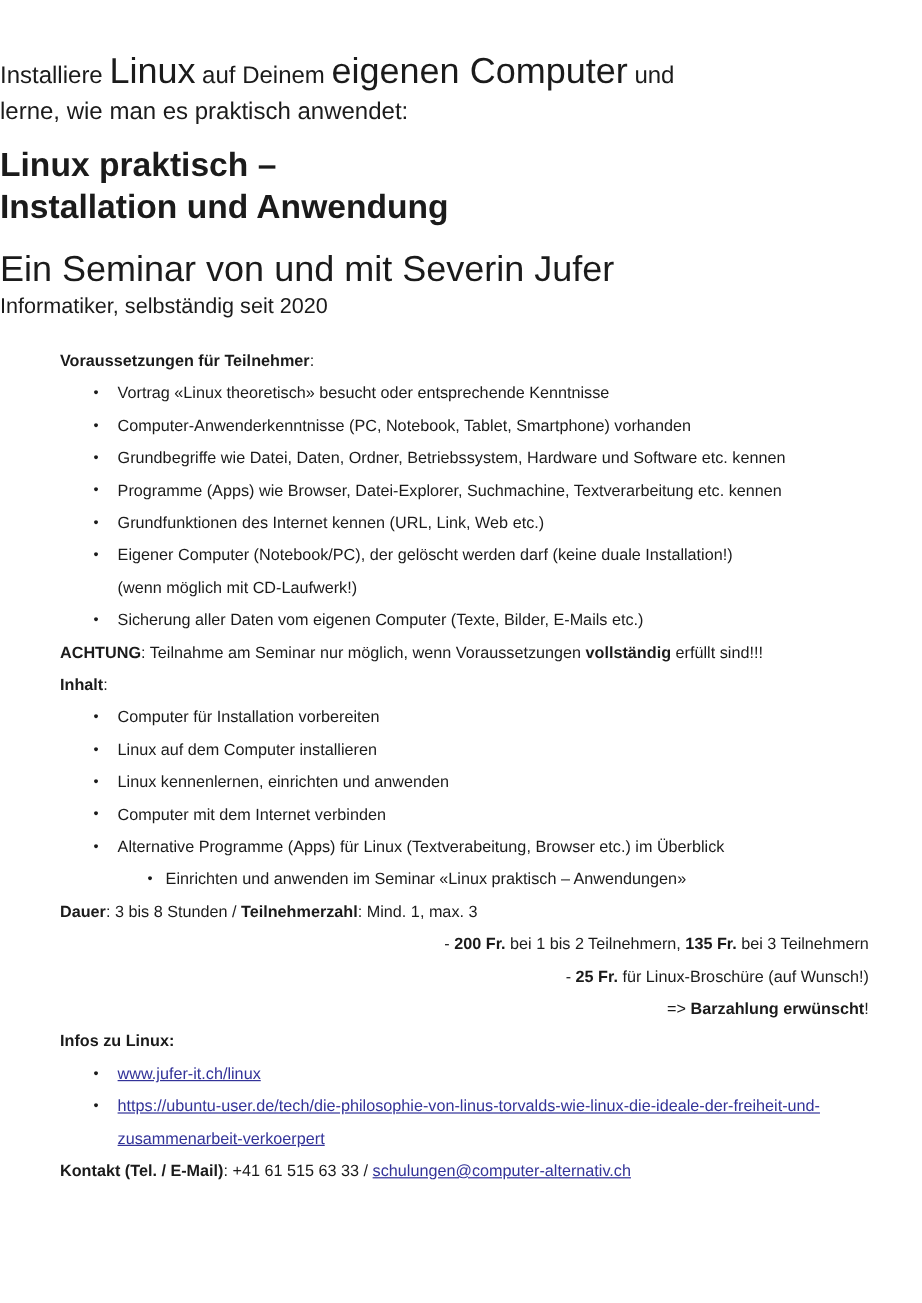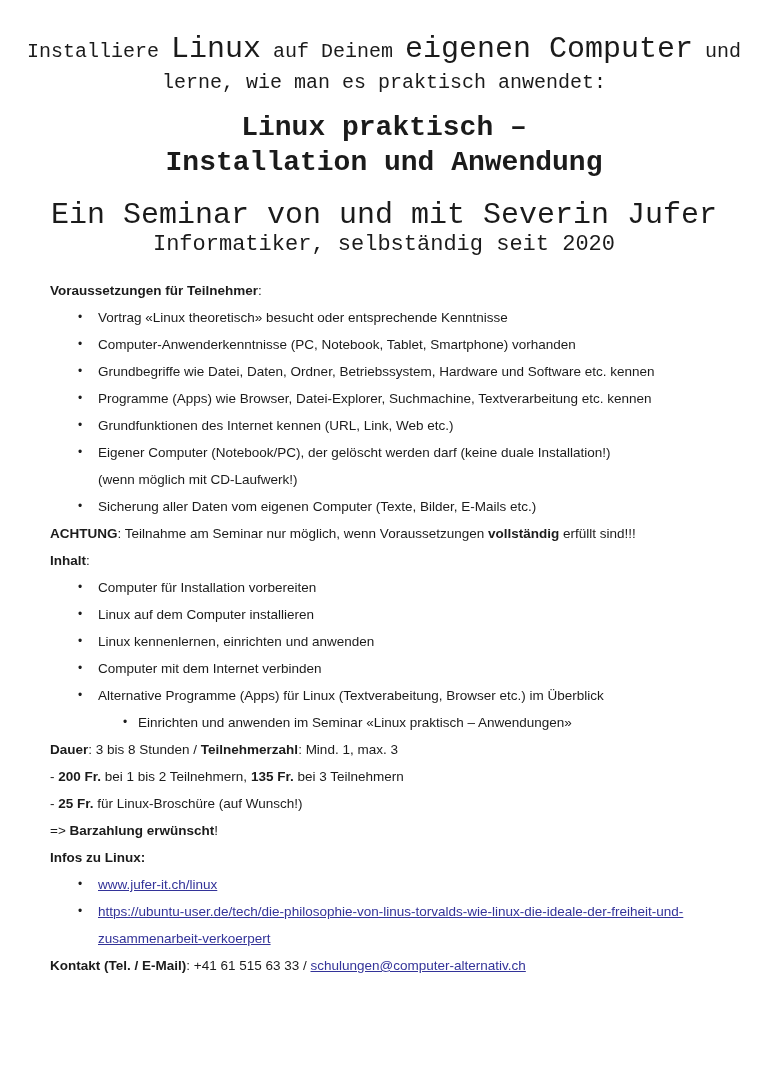--- a/index.html
+++ b/index.html
@@ -5,48 +5,48 @@
   html,body { margin:0; padding:0; background:#ffffff; }
   .page {
     position:relative;
     width:768px; height:1086px;
     background:#ffffff;
     color:#1b1b1b;
     font-family:"Liberation Sans", sans-serif;
     overflow:hidden;
     box-sizing:border-box;
   }
-  .header { text-align:center; padding-top:30px;font-family:Liberation Mono, monospace; }
+  .header { padding-top:40px; }
   .intro { margin:0; font-size:20px; line-height:1.32; color:#1b1b1b; }
   .intro .big { font-size:30px; }
   .title {
     margin:14px 0 0; font-size:28px; line-height:35px; font-weight:bold;
   }
   .subtitle { margin:20px 0 0; font-size:30px; line-height:30px; font-weight:normal; }
-  .subtitle2 { margin:3px 0 0; font-size:22px; line-height:24px; }
+  .subtitle2 { margin:3px 0 0; font-size:18px; line-height:24px; }
 
   .content {
     padding:20px 44px 0 50px;
     font-size:13.5px;
     line-height:27px;
   }
   .content p { margin:0; }
   .bold { font-weight:bold; }
 
   .row { display:flex; }
   .dot { flex:0 0 20px; margin-left:28px; font-size:12px; }
   .row.sub .dot { margin-left:73px; flex-basis:15px; }
   .txt { flex:1; min-width:0; }
   .cont { padding-left:48px; }
 
   .gap-before { margin-top:28px; }
 
   .kosten-row { display:flex; }
   .kosten-label { flex:0 0 98px; font-weight:bold; }
-  .kosten-lines { flex:1; }
+  .kosten-lines { flex:1;text-align:right; }
 
   a.link {
     color:var(--link, #333399);
     text-decoration:underline;
     cursor:pointer;
     overflow-wrap:break-word;
     word-break:normal;
   }
   .kontakt { margin-top:22px; }
 </style>

